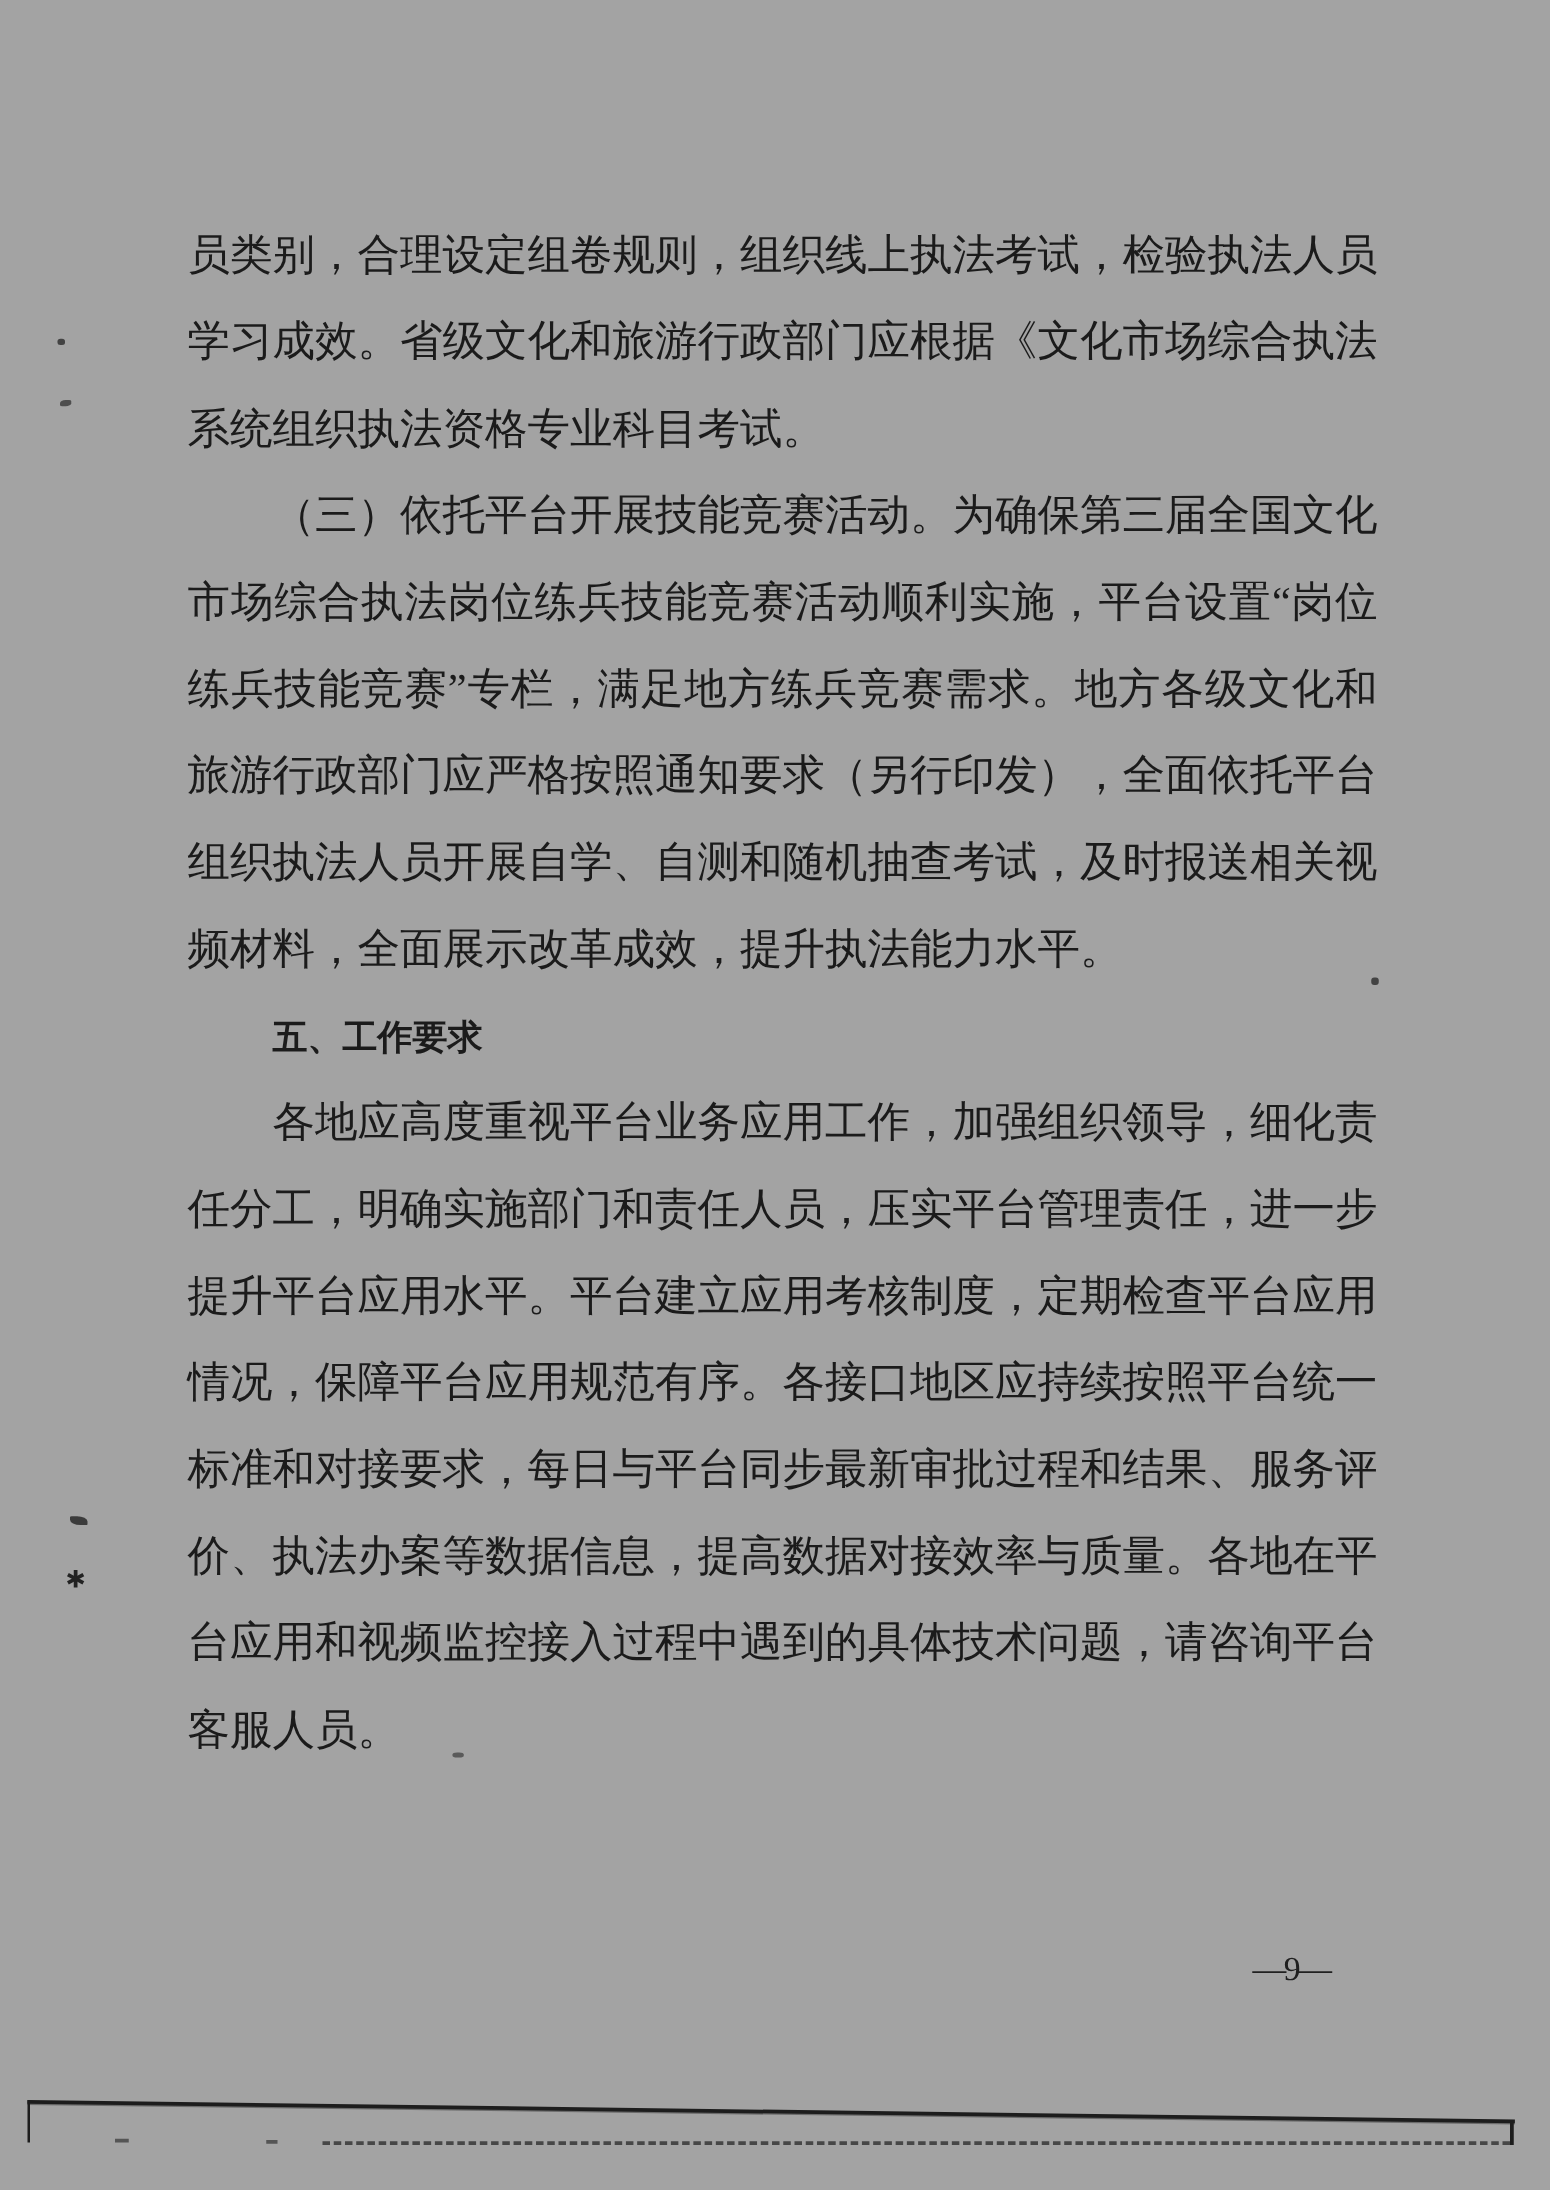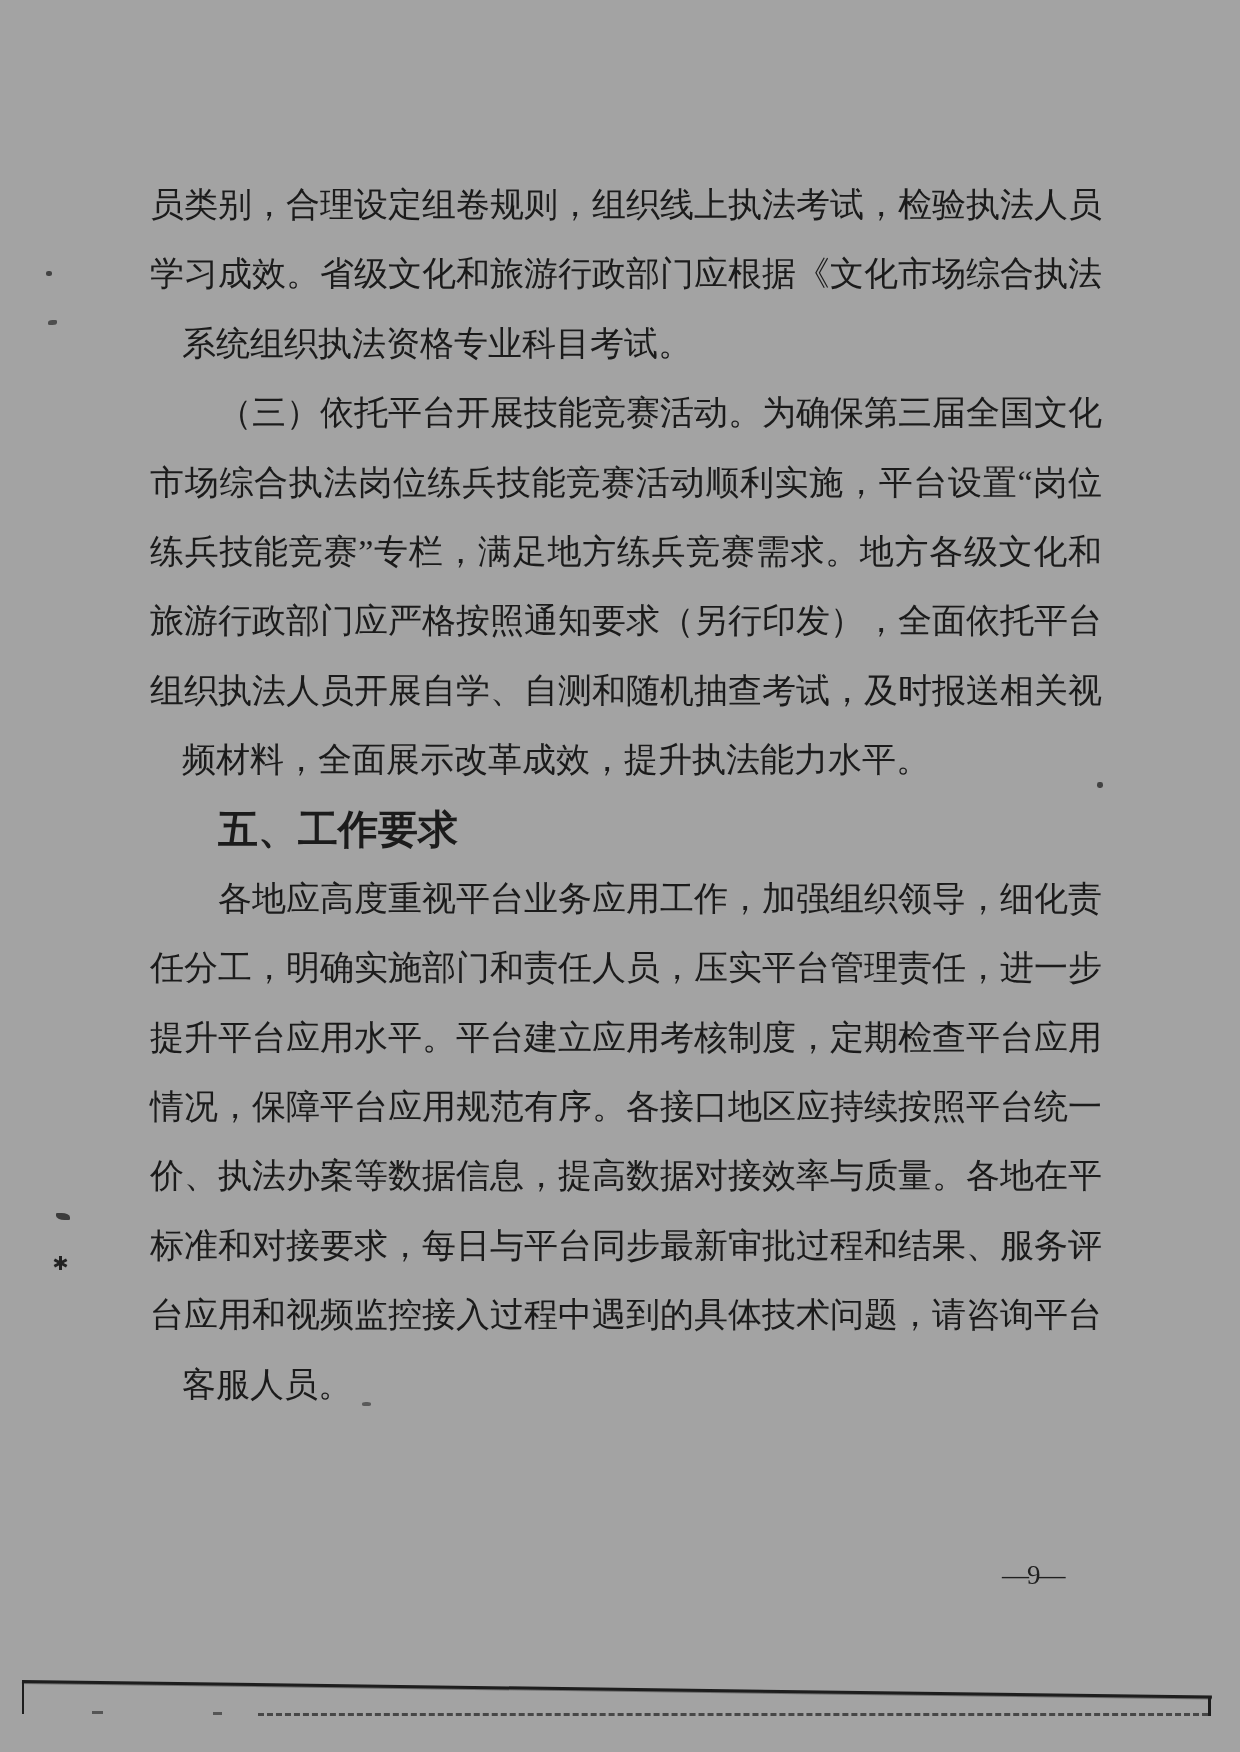--- a/index.html
+++ b/index.html
@@ -29,30 +29,29 @@
     font-size: 34px;
     white-space: nowrap;
     color: #1b1b1b;
     text-align: justify;
     text-align-last: justify;
     text-justify: inter-character;
   }
   .line.short {
     text-align: left;
     text-align-last: left;
-    margin-left: 32px;
   }
   .line.indent {
     padding-left: 68px;
     width: 884px;
   }
   .line.heading {
     font-family: "Liberation Sans", "DejaVu Sans", sans-serif;
     font-weight: bold;
-    font-size: 40px;
+    font-size: 28px;
     text-align: left;
     text-align-last: left;
   }
   
   #page-number {
     position: absolute;
     left: 1002px;
     top: 1560px;
     font-size: 27px;
     letter-spacing: -2px;
@@ -154,22 +153,22 @@
     <div class="line">市场综合执法岗位练兵技能竞赛活动顺利实施，平台设置“岗位</div>
     <div class="line">练兵技能竞赛”专栏，满足地方练兵竞赛需求。地方各级文化和</div>
     <div class="line">旅游行政部门应严格按照通知要求（另行印发），全面依托平台</div>
     <div class="line">组织执法人员开展自学、自测和随机抽查考试，及时报送相关视</div>
     <div class="line short">频材料，全面展示改革成效，提升执法能力水平。</div>
     <div class="line indent heading">五、工作要求</div>
     <div class="line indent">各地应高度重视平台业务应用工作，加强组织领导，细化责</div>
     <div class="line">任分工，明确实施部门和责任人员，压实平台管理责任，进一步</div>
     <div class="line">提升平台应用水平。平台建立应用考核制度，定期检查平台应用</div>
     <div class="line">情况，保障平台应用规范有序。各接口地区应持续按照平台统一</div>
+    <div class="line">标准和对接要求，每日与平台同步最新审批过程和结果、服务评</div>
     <div class="line">价、执法办案等数据信息，提高数据对接效率与质量。各地在平</div>
-    <div class="line">标准和对接要求，每日与平台同步最新审批过程和结果、服务评</div>
     <div class="line">台应用和视频监控接入过程中遇到的具体技术问题，请咨询平台</div>
     <div class="line short">客服人员。</div>
   </div>
 
   <div id="page-number">—9—</div>
 
   <div class="speck s1"></div>
   <div class="speck s2"></div>
   <div class="speck s3"></div>
   <div class="star"></div>

